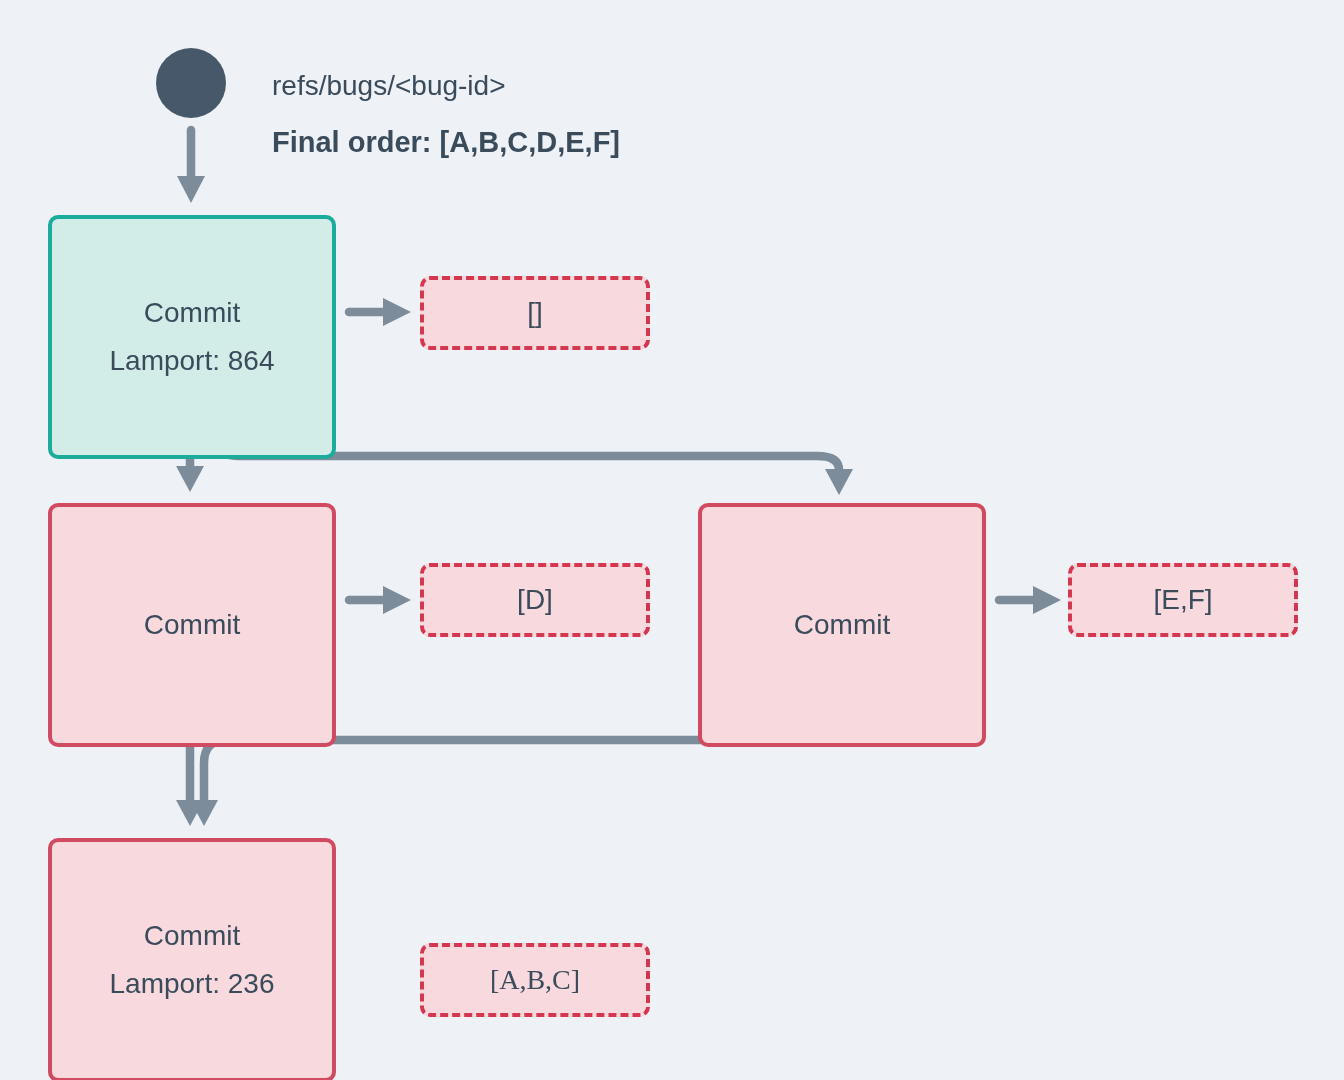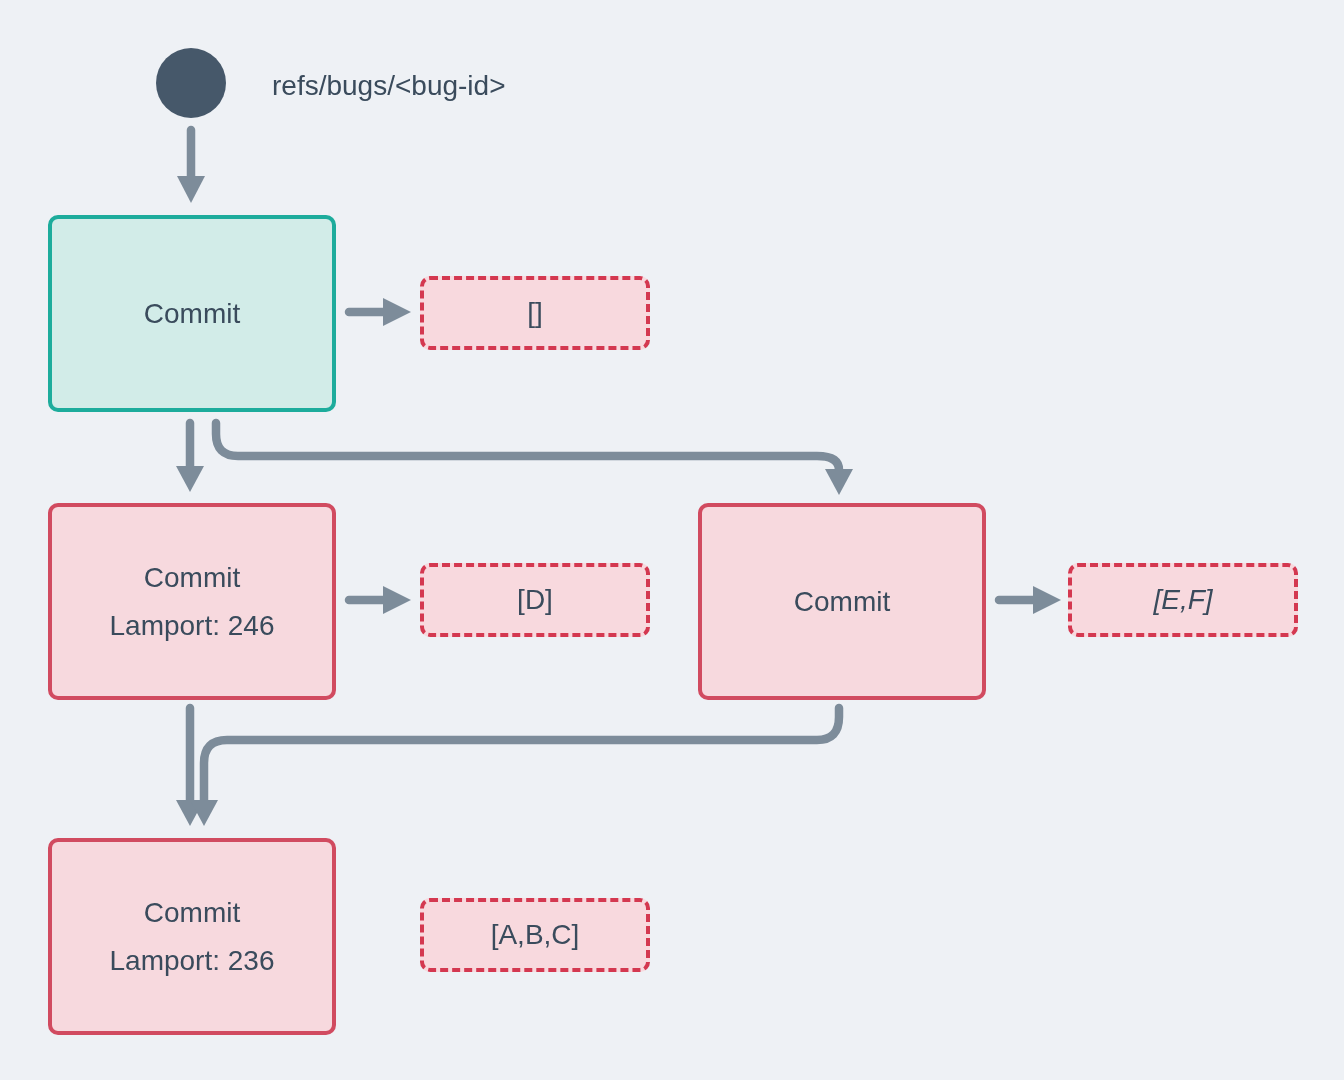--- a/index.html
+++ b/index.html
@@ -60,21 +60,21 @@
     left: 272px; top: 124px;
     font-size: 29px;
     line-height: 36px;
     font-weight: 700;
     color: var(--ink);
     white-space: nowrap;
   }
 
   .commit {
     position: absolute;
-    width: 288px; height: 197px;
+    width: 288px; height: 244px;
     box-sizing: border-box;
     border: 4px solid;
     border-radius: 10px;
     display: flex;
     flex-direction: column;
     align-items: center;
     justify-content: center;
     font-size: 28px;
     line-height: 48px;
     color: var(--ink);
@@ -95,22 +95,22 @@
     border-radius: 10px;
     background: var(--dashed-fill);
     display: flex;
     align-items: center;
     justify-content: center;
     font-size: 28px;
     color: var(--ink);
   }
   #payload-root  { left: 420px;  top: 276px; }
   #payload-left  { left: 420px;  top: 563px; }
-  #payload-right { left: 1068px; top: 563px; font-style: italic; }
-  #payload-merge { left: 420px;  top: 898px; }
+  #payload-right { left: 1068px; top: 563px; }
+  #payload-merge { left: 420px;  top: 943px; font-family: Liberation Serif, serif; }
 </style>
 </head>
 <body>
 
 <div id="canvas">
 
   <svg class="edges" viewBox="0 0 1344 1080" aria-hidden="true">
     <g>
       <path d="M191,130 V176"></path>
       <polygon points="177,176 205,176 191,203"></polygon>
@@ -140,31 +140,32 @@
       <polygon points="176,800 204,800 190,826"></polygon>
     </g>
     <g>
       <path d="M839,708 V717 Q839,740 817,740 H227 Q204,740 204,763 V800"></path>
       <polygon points="190,800 218,800 204,826"></polygon>
     </g>
   </svg>
 
   <div class="ref-dot"></div>
   <div class="ref-label">refs/bugs/&lt;bug-id&gt;</div>
+  <div class="final-order">Final order: [A,B,C,D,E,F]</div>
 
   <div class="commit teal" id="node-root">
     <div>Commit</div>
+    <div>Lamport: 864</div>
   </div>
   <div class="payload" id="payload-root">
     <span>[]</span>
   </div>
 
   <div class="commit pink" id="node-left">
     <div>Commit</div>
-    <div>Lamport: 246</div>
   </div>
   <div class="payload" id="payload-left">
     <span>[D]</span>
   </div>
 
   <div class="commit pink" id="node-right">
     <div>Commit</div>
   </div>
   <div class="payload" id="payload-right">
     <span>[E,F]</span>

